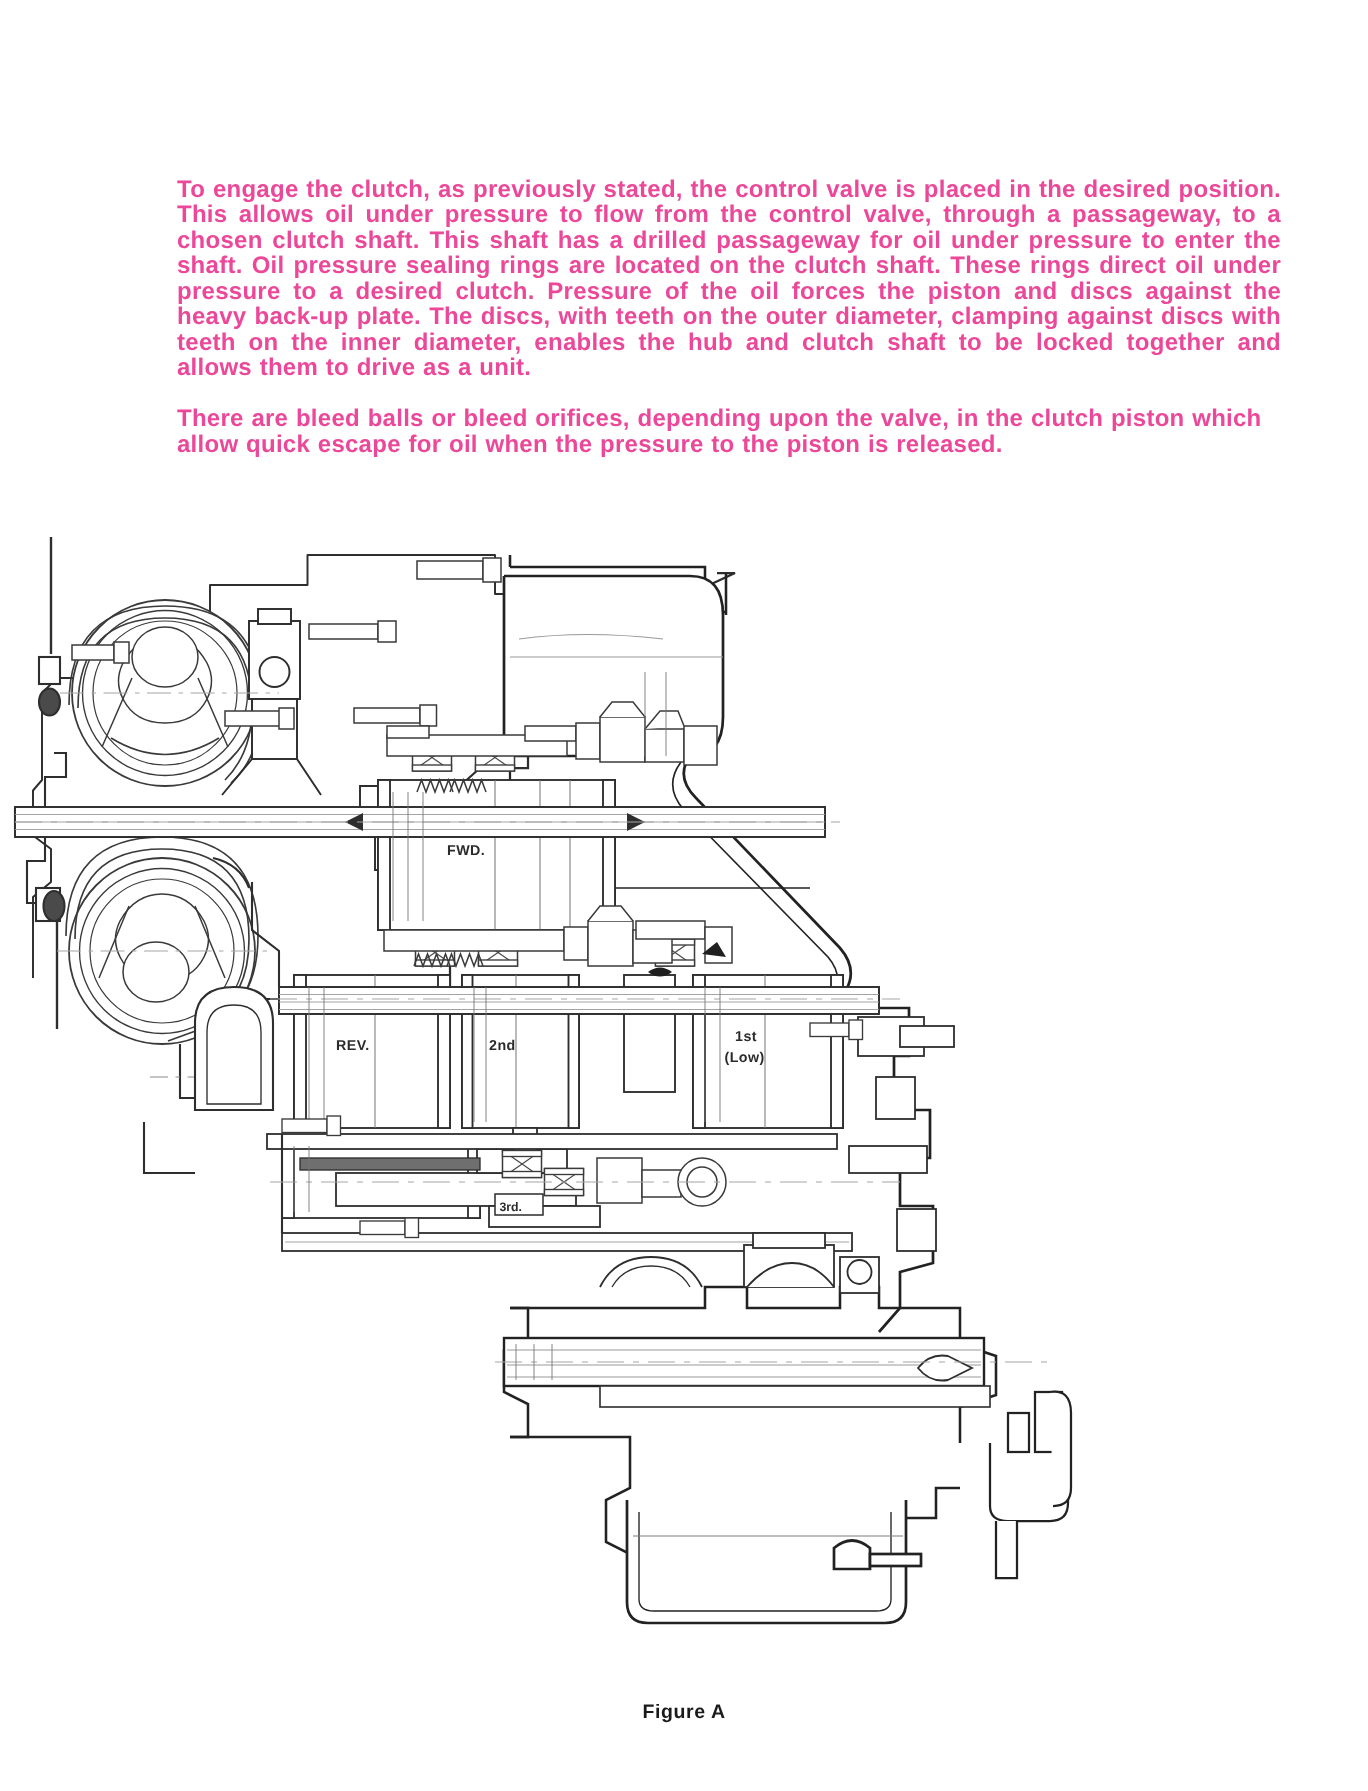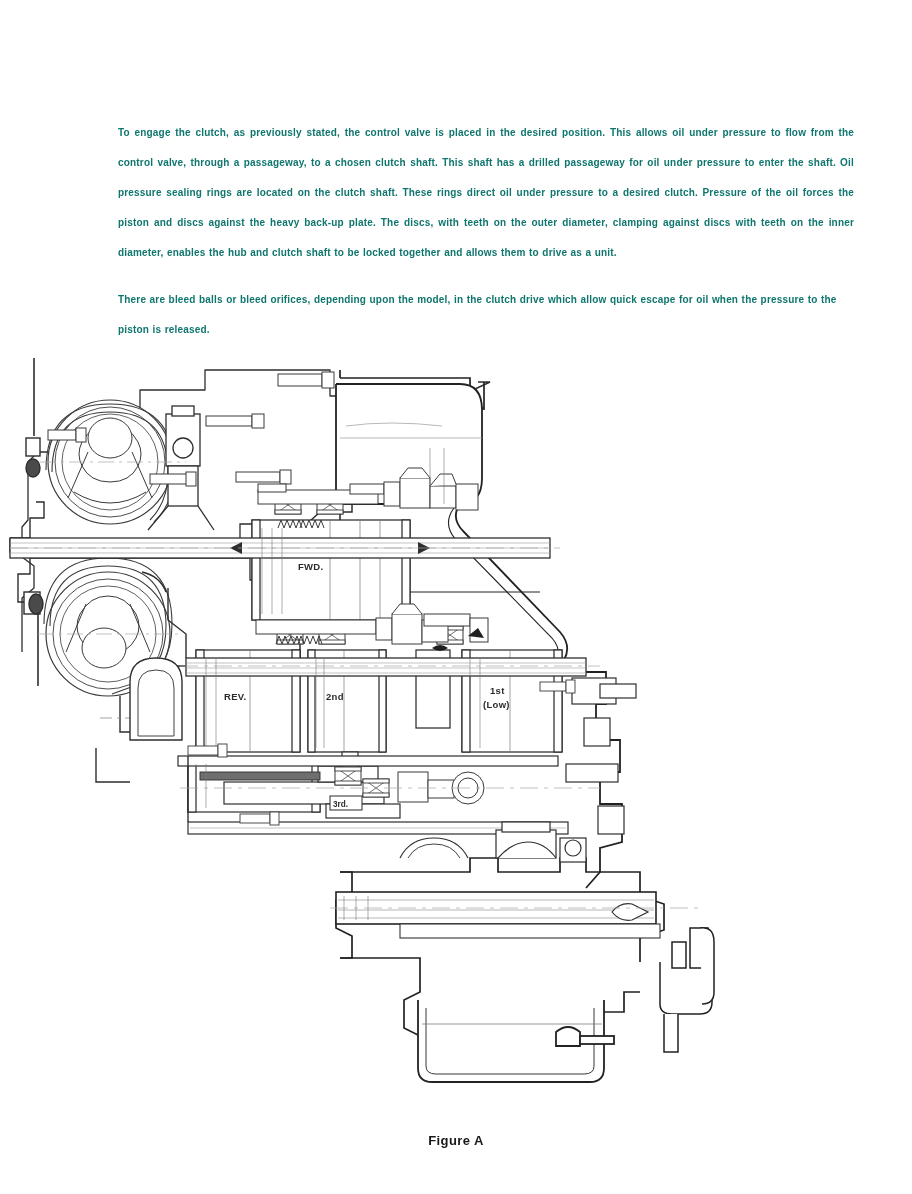--- a/index.html
+++ b/index.html
@@ -18,24 +18,24 @@
 
   
   .textblock {
     position: absolute;
     left: 118px;
     top: 118px;
     width: 736px;
   }
   .para {
     font-family: "Liberation Sans", sans-serif;
-    font-size: 10px;
-    line-height: 30px;
+    font-size: 16px;
+    line-height: 17px;
     font-weight: 700;
-    color: #0f766e;
+    color: #ec4899;
     text-align: justify;
     text-justify: inter-word;
     letter-spacing: 0.18px;
     word-spacing: 0.5px;
     margin: 0 0 17px 0;
     -webkit-font-smoothing: none;
   }
   .para.last { margin-bottom: 0; }
   .para:last-child { text-align: left; }
 
@@ -76,21 +76,21 @@
     fill: #2b2b2b;
   }
 </style>
 </head>
 <body>
 
 <div class="page">
 
   <div class="textblock">
     <p class="para">To engage the clutch, as previously stated, the control valve is placed in the desired position.  This allows oil under pressure to flow from the control valve, through a passageway, to a chosen clutch shaft. This shaft has a drilled passageway for oil under pressure to enter the shaft. Oil pressure sealing rings are located on the clutch shaft.  These rings direct oil under pressure to a desired clutch.  Pressure of the oil forces the piston and discs against the heavy back-up plate.  The discs, with teeth on the outer diameter, clamping against discs with teeth on the inner diameter, enables the hub and clutch shaft to be locked together and allows them to drive as a unit.</p>
-    <p class="para last">There are bleed balls or bleed orifices, depending upon the model, in the clutch drive which allow quick escape for oil when the pressure to the piston is released.</p>
+    <p class="para last">There are bleed balls or bleed orifices, depending upon the valve, in the clutch piston which allow quick escape for oil when the pressure to the piston is released.</p>
   </div>
 
   <div class="figure-wrap">
     <svg class="figure-svg" viewBox="0 0 912 790" xmlns="http://www.w3.org/2000/svg">
       <defs>
         <pattern id="hatch" width="5" height="5" patternUnits="userSpaceOnUse" patternTransform="rotate(45)">
           <line x1="0" y1="0" x2="0" y2="5" stroke="#555" stroke-width="0.7"></line>
         </pattern>
         <pattern id="hatch2" width="4" height="4" patternUnits="userSpaceOnUse" patternTransform="rotate(-45)">
           <line x1="0" y1="0" x2="0" y2="4" stroke="#666" stroke-width="0.6"></line>

